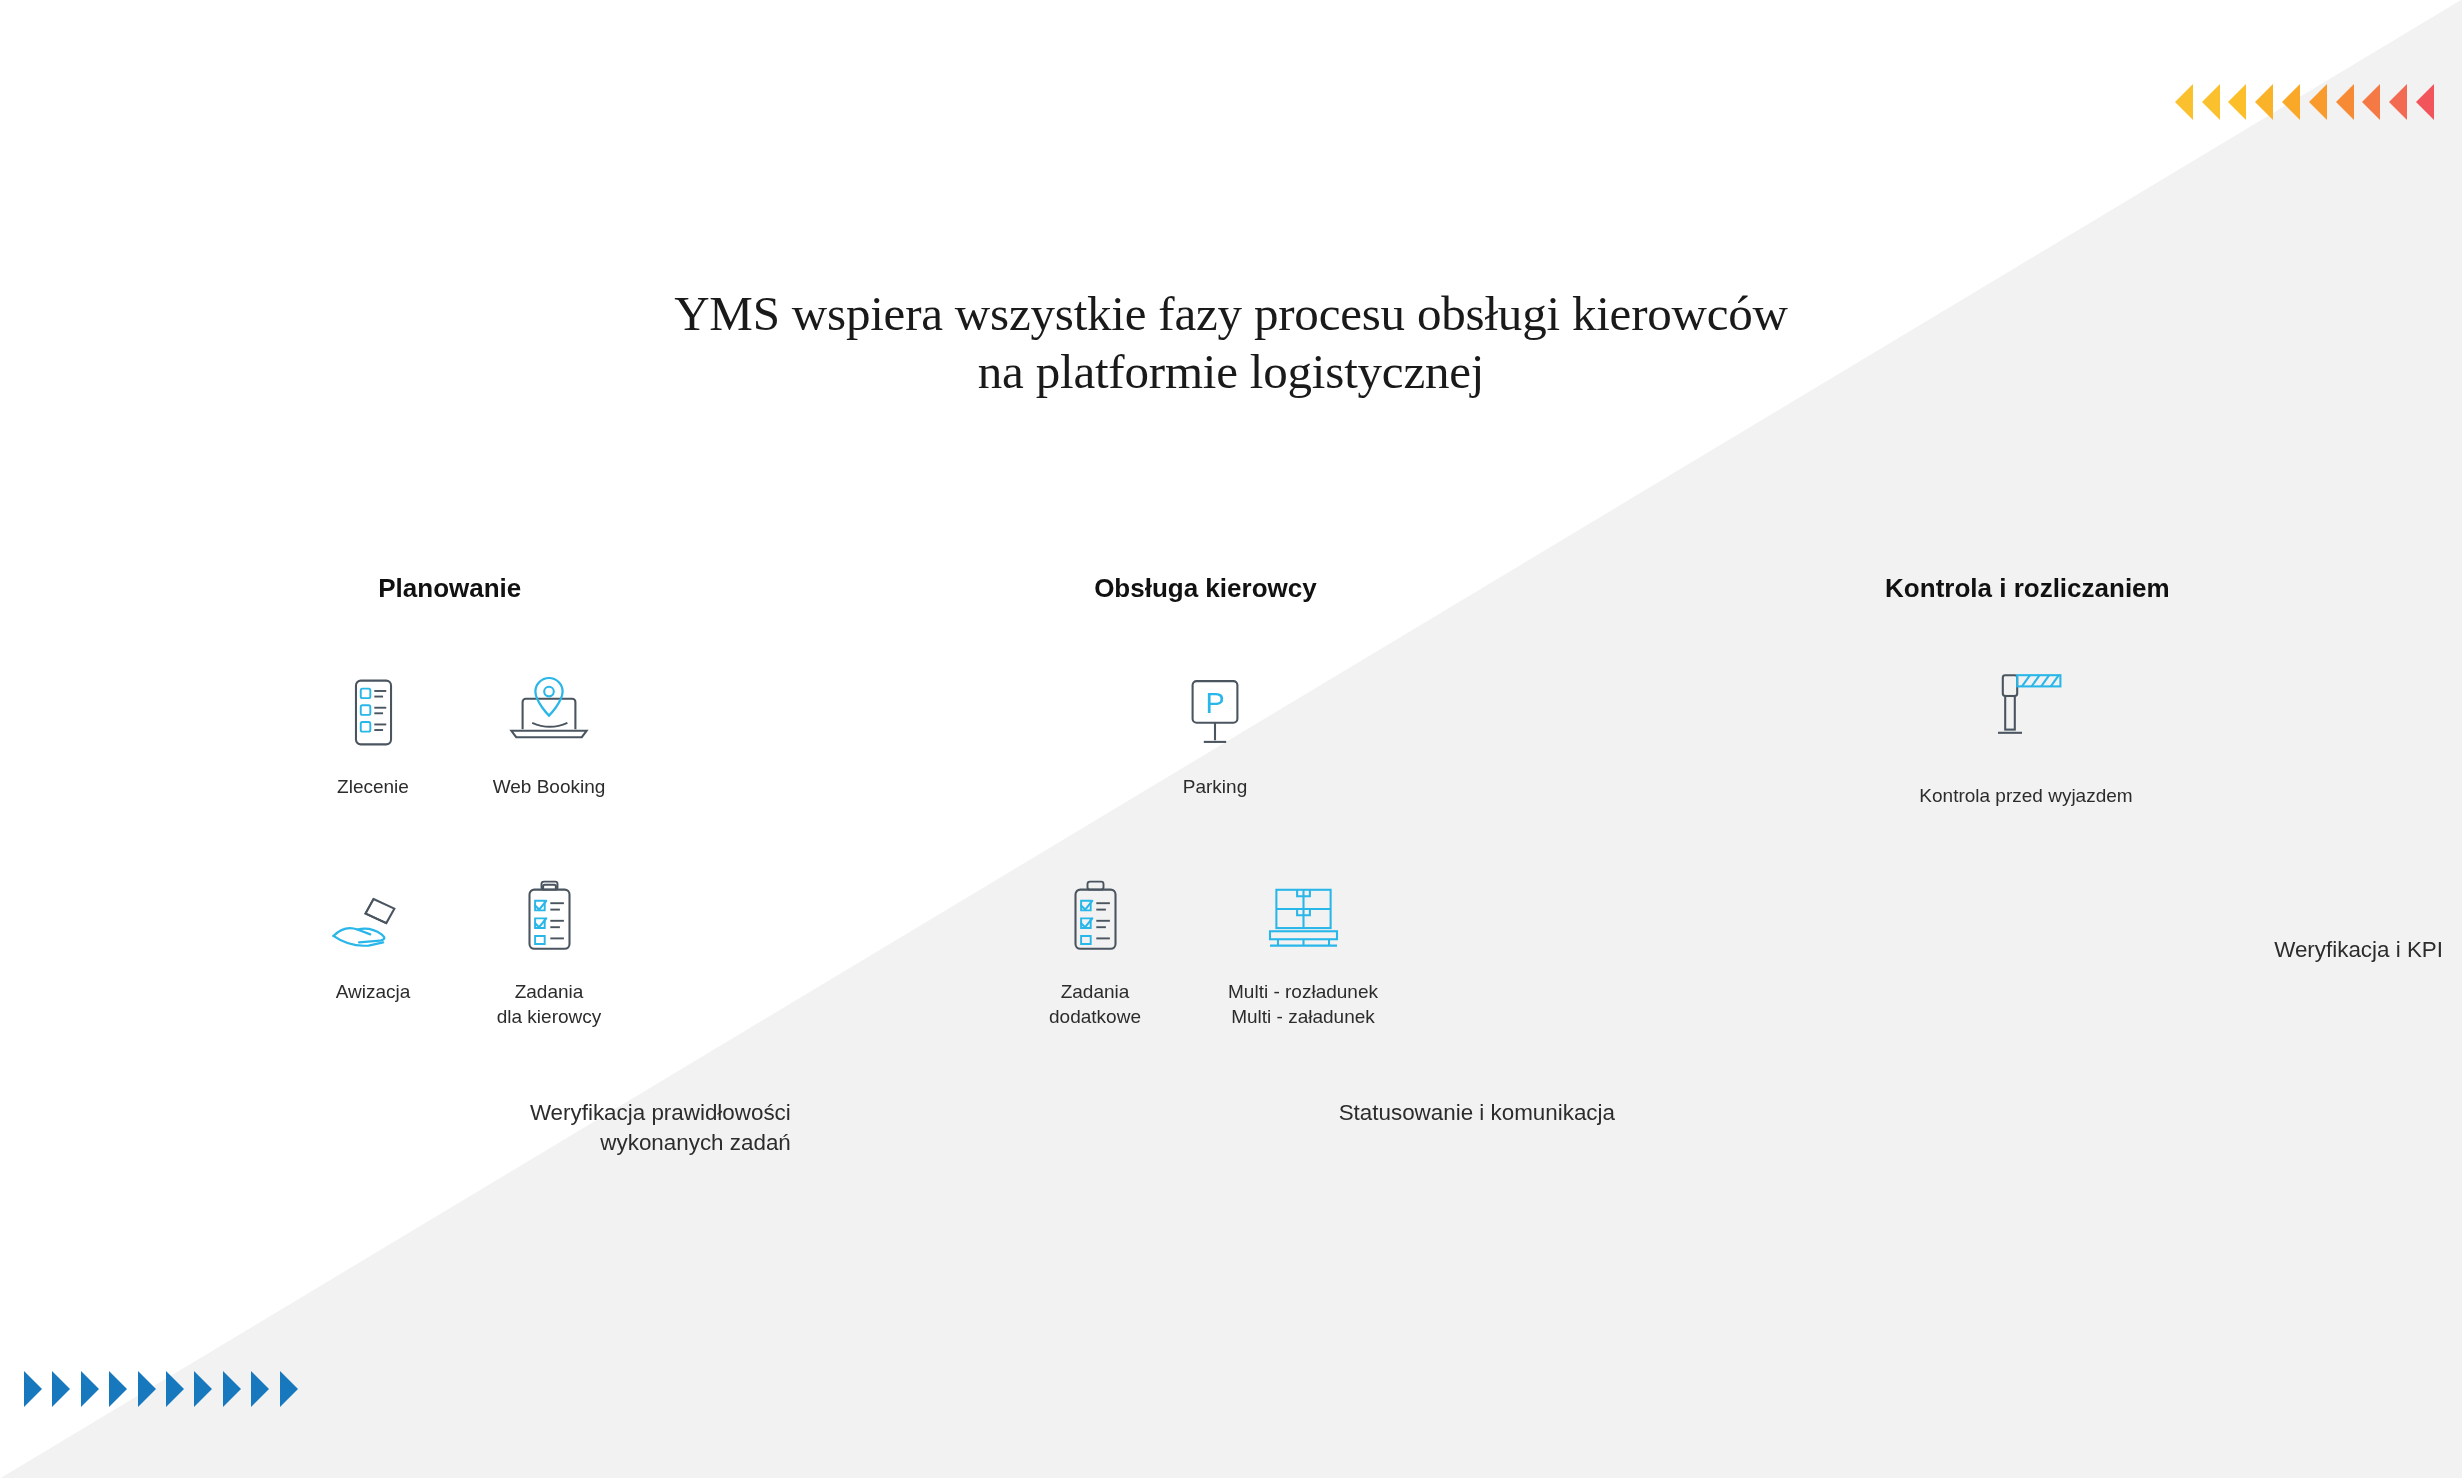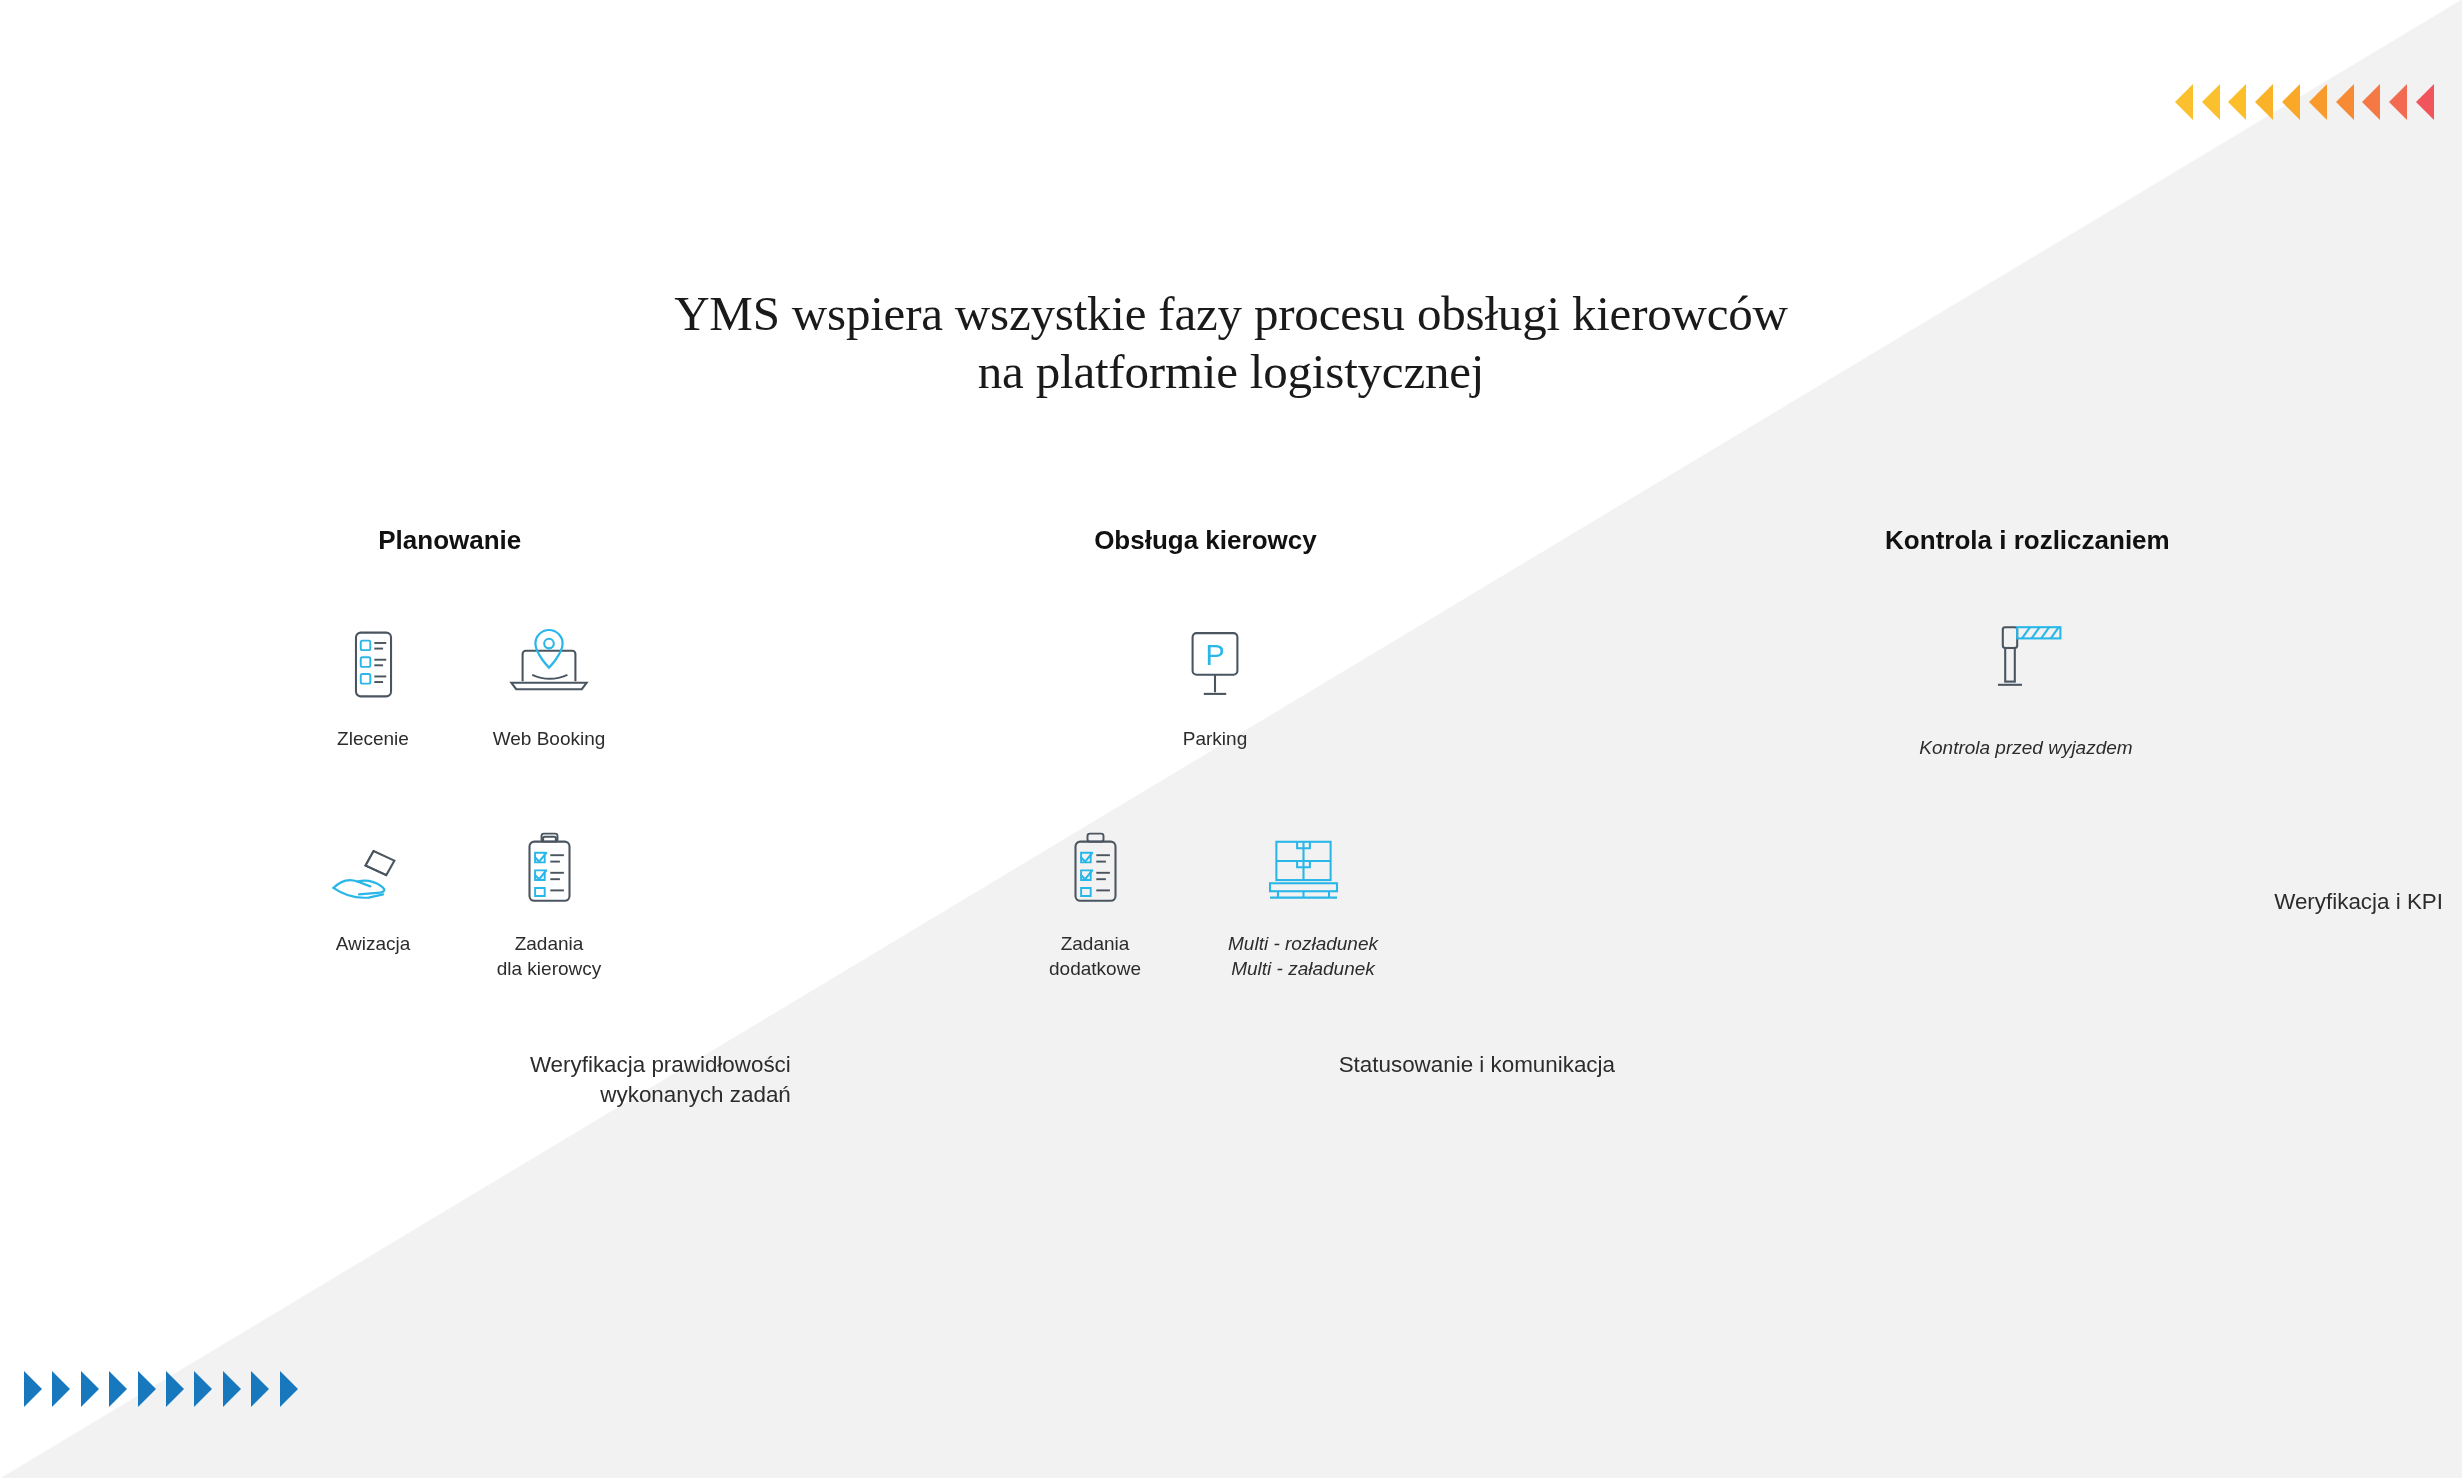--- a/index.html
+++ b/index.html
@@ -45,21 +45,21 @@
     font-size:49px;
     line-height:1.18;
     color:#1a1a1a;
     letter-spacing:-0.2px;
   }
   #headline .line2 { display:block; }
 
   
   #columns {
     position:absolute;
-    top:525px;
+    top:573px;
     left:0; right:0;
     display:flex;
   }
   .column { position:relative; }
   .col-title {
     font-size:26px;
     font-weight:bold;
     color:#111;
     text-align:center;
     margin-bottom:48px;
@@ -106,21 +106,21 @@
 
   #col-planning .col-title  { transform:translateX(-11.2px); }
   #col-driver   .col-title  { transform:translateX(-9.6px); }
   #col-control  .col-title  { transform:translateX(-17.6px); }
 
   #col-control .icon-grid  { transform:translateX(-19px); }
   #col-control .col-footer { transform:translateX(-19px); }
   #col-driver  .col-footer { transform:translateX(-13px); }
   #col-planning .col-footer{ transform:translateX(-11.2px); }
 
-  .cell-wide { width:240px;font-style:italic; }
+  .cell-wide { width:240px; }
 
   svg { display:block; overflow:visible; }
 </style>
 </head>
 <body>
 
 <div id="diagonal-bg"></div>
 
 <div id="content">
 

